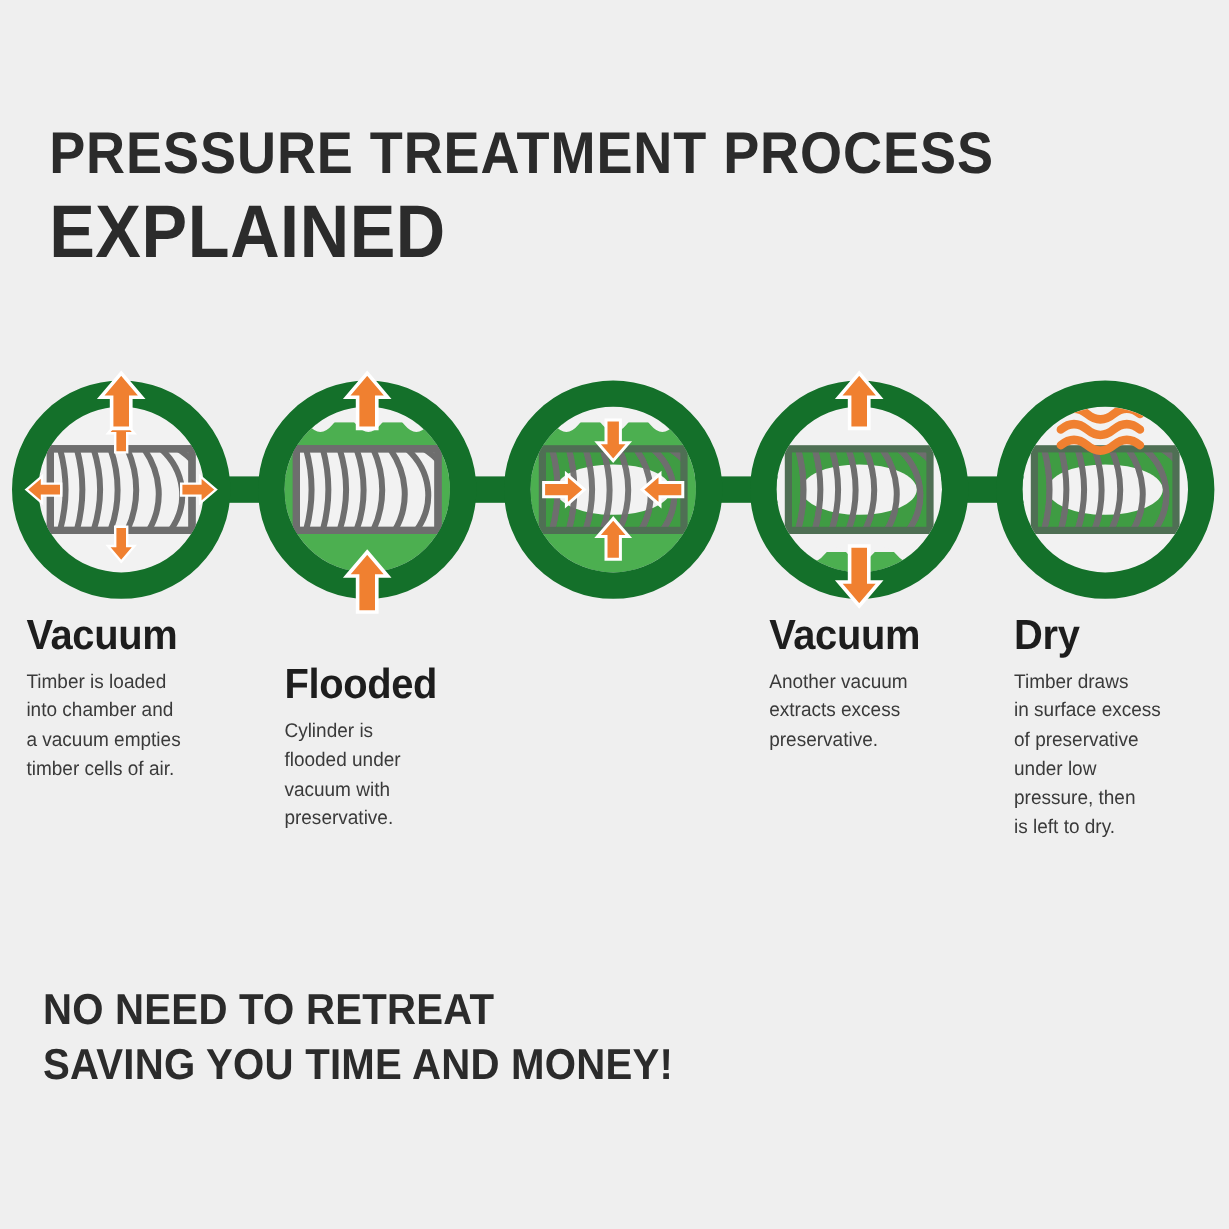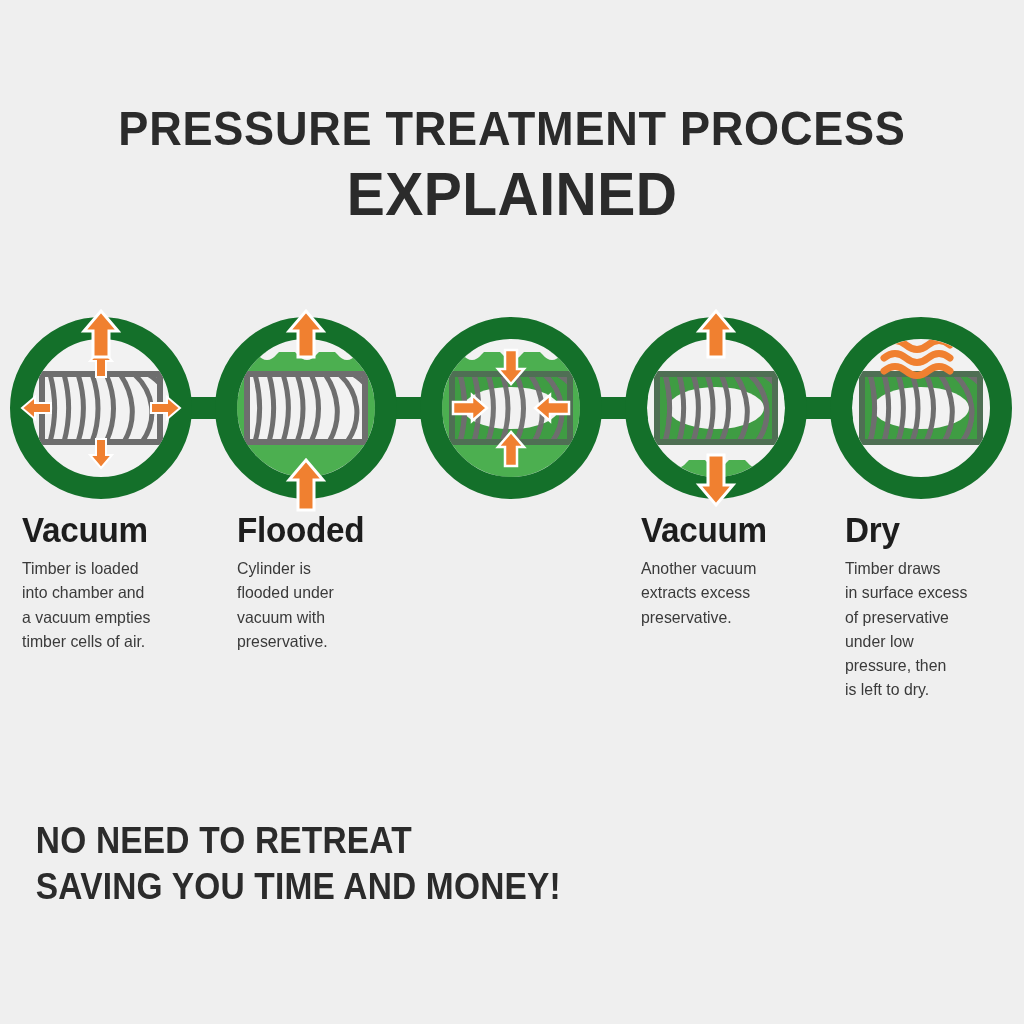--- a/index.html
+++ b/index.html
@@ -8,21 +8,21 @@
     background:#efefef;
     font-family:"Liberation Sans", sans-serif;
     color:#2b2b2b;
     overflow:hidden;
     position:relative;
   }
   .stage{position:absolute;inset:0;}
 
   
   .title-block{
-    position:absolute;left:0;right:0;top:104px;text-align:center;
+    position:absolute;left:0;right:0;top:104px;text-align:left;
   }
   .title-l1{
     font-family:"Liberation Sans", sans-serif;
     font-weight:700;font-size:49px;line-height:1.0;
     letter-spacing:0.8px;color:#2b2b2b;
     transform:scaleX(0.92);transform-origin:center;
     white-space:nowrap;
   }
   .title-l2{
     font-family:"Liberation Sans", sans-serif;
@@ -51,21 +51,21 @@
     transform:scaleX(0.95);transform-origin:left center;
     white-space:nowrap;margin:0 0 9px 0;
   }
   .step-desc{
     font-size:16.5px;line-height:1.47;color:#3a3a3a;
     transform:scaleX(0.96);transform-origin:left top;
   }
   .step-desc div{white-space:nowrap;}
 
   .s1{left:22px;width:200px;}
-  .s2{left:237px;width:190px;}
+  .s2{left:237px;width:190px;margin-top:41px;}
   .s3{left:437px;width:190px;}
   .s4{left:641px;width:200px;}
   .s5{left:845px;width:190px;}
 
   
   .tagline{
     position:absolute;left:0;right:0;top:818px;text-align:left;
   }
   .tag-line{
     font-weight:700;font-size:36px;line-height:1.28;

